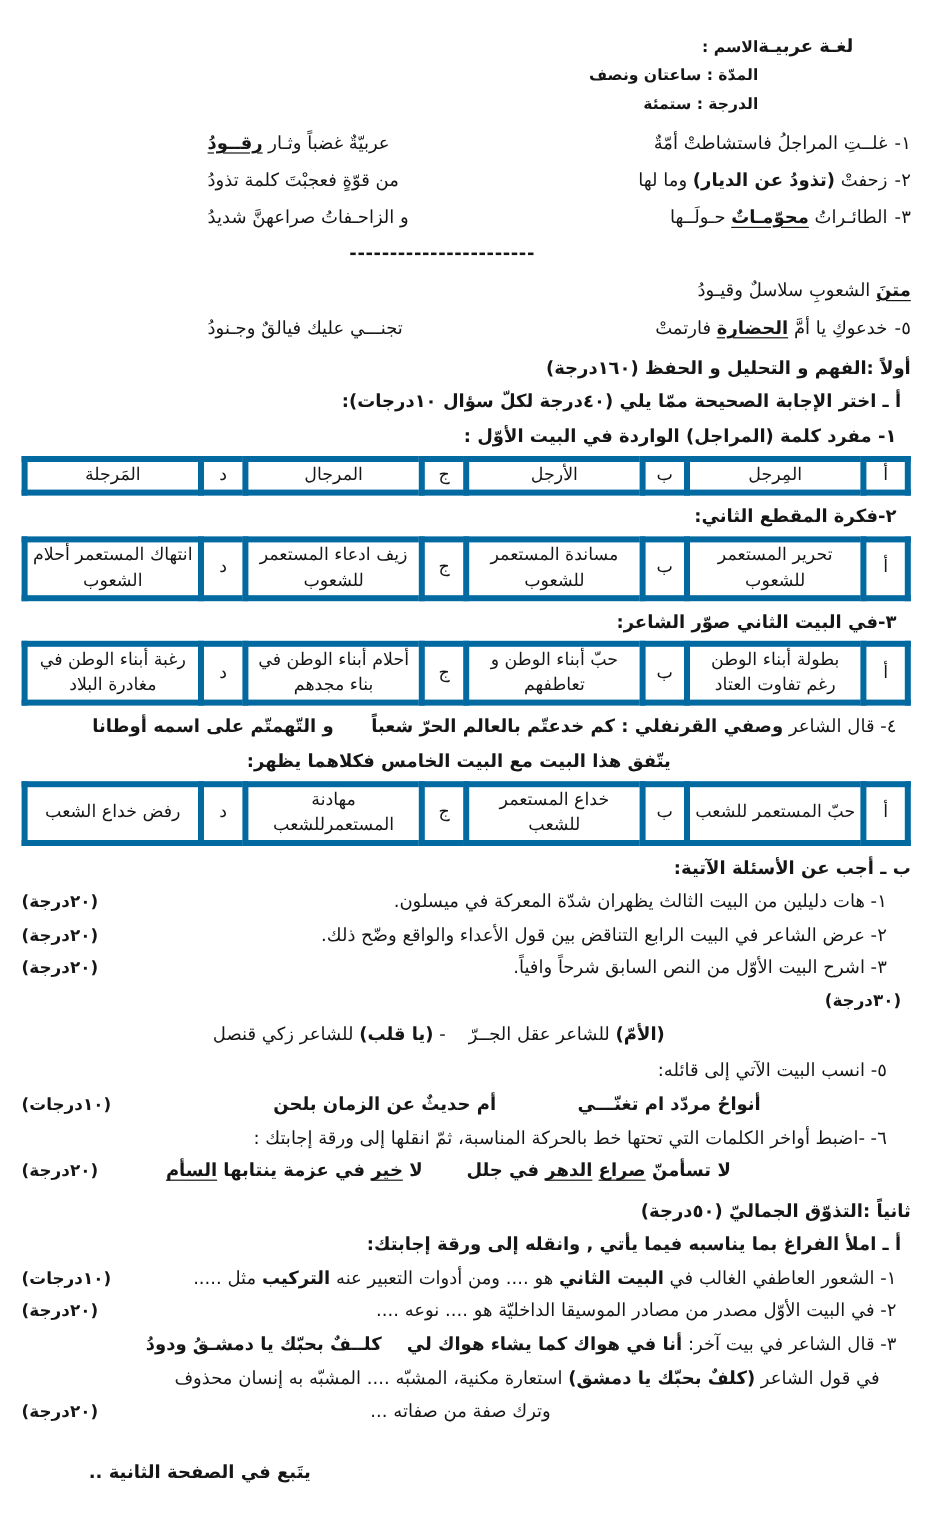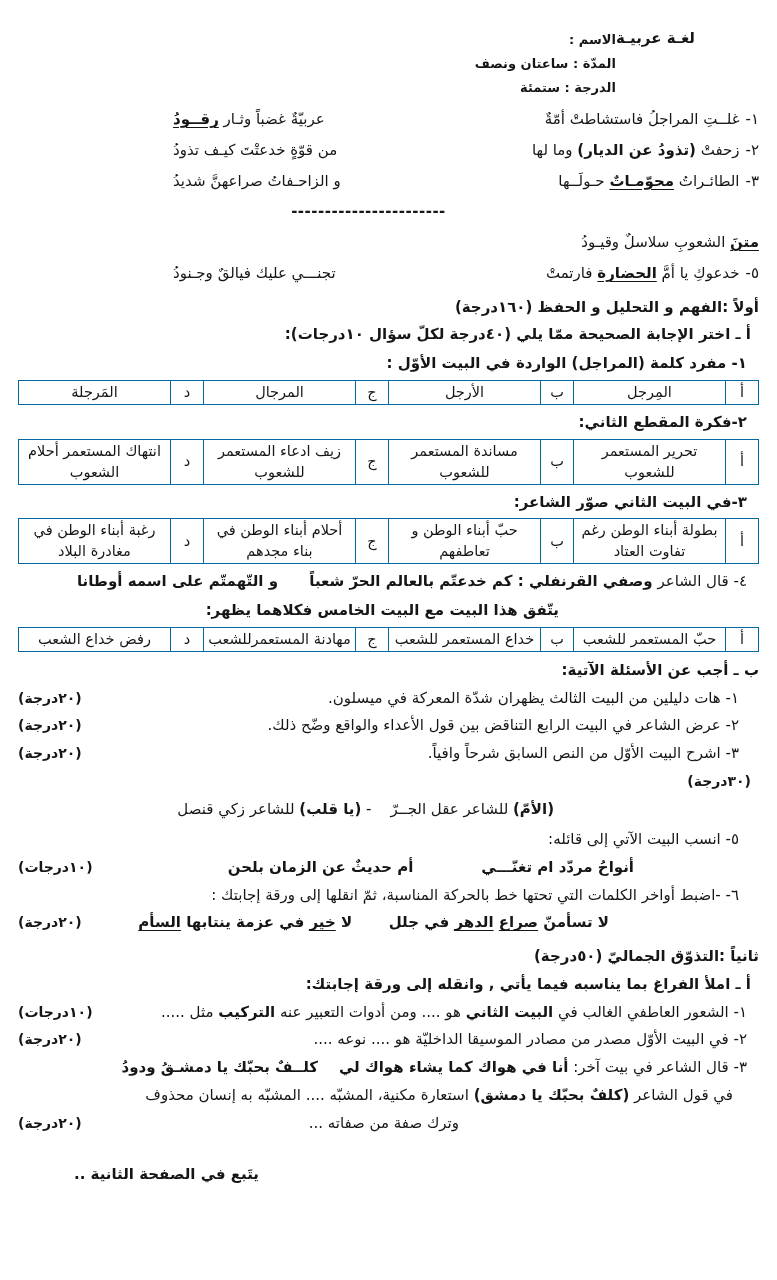--- a/index.html
+++ b/index.html
@@ -12,42 +12,42 @@
     line-height:1.45;
     overflow:hidden;
   }
   .page{padding:28px 18px 0 18px;box-sizing:border-box;height:1280px;}
   .bold{font-weight:bold;}
   .u{font-weight:bold;text-decoration:underline;text-underline-offset:3px;}
   .pre{white-space:pre-wrap;}
 
   
   .hdr{display:flex;align-items:flex-start;margin-bottom:4px;}
-  .hdr-subject{font-weight:bold;margin-right:64px;white-space:nowrap;}
+  .hdr-subject{font-weight:bold;margin-right:48px;white-space:nowrap;}
   .hdr-center{flex:1;text-align:center;font-weight:bold;}
   .hdr-center .t1{font-size:15px;}
   .hdr-center .t2{font-size:14.5px;margin-top:2px;}
   .hdr-left{width:128px;text-align:right;font-weight:bold;font-size:13px;line-height:1.85;white-space:nowrap;}
 
   
   .poem-intro{margin:10px 2px 8px 0;}
   .poem{margin-left:155px;}
   .vrow{display:flex;justify-content:space-between;align-items:baseline;margin:9px 0;}
   .vnum{font-weight:normal;margin-left:6px;}
   .sep{text-align:center;font-weight:bold;letter-spacing:.5px;margin:4px 40px 2px 0;}
 
   
   .sec-title{font-weight:bold;margin:12px 0 4px 0;}
   .sub-title{font-weight:bold;margin:6px 0 4px 0;padding-right:8px;}
   .mcq-head{font-weight:bold;margin:7px 0 2px 0;padding-right:12px;}
   .indent200{padding-right:200px;}
 
   
   table.opts{width:100%;border-collapse:collapse;table-layout:fixed;margin:5px 0 4px 0;}
-  table.opts td{border:1px solid #0369a1;padding:1px 4px;font-size:14.5px;vertical-align:middle;}
+  table.opts td{border:5px solid #0369a1;padding:1px 4px;font-size:14.5px;vertical-align:middle;}
   td.ltd{width:24px;text-align:center;}
   td.otd{text-align:center;}
 
   
   .qrow{display:flex;justify-content:space-between;align-items:baseline;margin:6px 0;}
   .qtext{padding-right:20px;text-align:right;}
   .marks{font-weight:bold;font-size:14px;white-space:nowrap;margin-right:8px;}
   .centerline{padding-right:205px;margin:8px 0;}
   .verse-ind1{padding-right:125px;font-weight:bold;}
   .verse-ind2{padding-right:150px;font-weight:bold;}
@@ -72,21 +72,21 @@
   </div>
 
 
   <div class="poem">
     <div class="vrow">
       <span><span class="vnum">١-</span><span>غلــتِ المراجلُ فاستشاطتْ أمّةٌ</span></span>
       <span><span>عربيّةٌ غضباً وثـار </span><span class="u">رقــودُ</span></span>
     </div>
     <div class="vrow">
       <span><span class="vnum">٢-</span><span>زحفتْ </span><span class="bold">(تذودُ عن الديار)</span><span> وما لها</span></span>
-      <span><span>من قوّةٍ خدعتْتَ كيـف تذودُ</span></span>
+      <span><span>من قوّةٍ فعجبْتَ كلمة تذودُ</span></span>
     </div>
     <div class="vrow">
       <span><span class="vnum">٣-</span><span>الطائـراتُ </span><span class="u">محوّمـاتٌ</span><span> حـولَــها</span></span>
       <span><span>و الزاحـفاتُ صراعهنَّ شديدُ</span></span>
     </div>
   </div>
 
   <div class="sep">-----------------------</div>
 
   <div class="poem">

